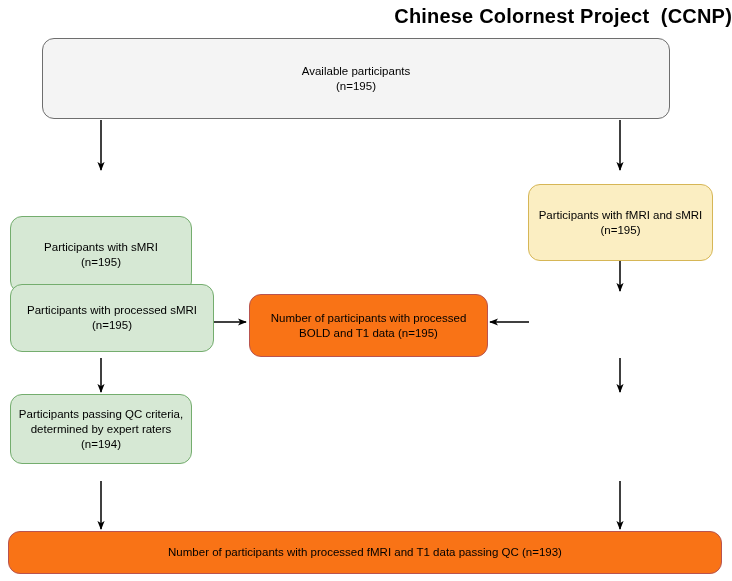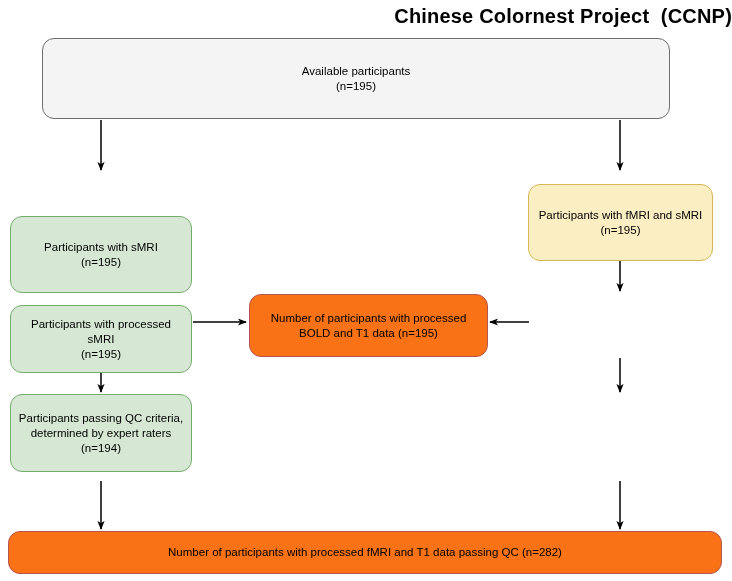--- a/index.html
+++ b/index.html
@@ -98,30 +98,30 @@
       <path d="M 529 322 L 490 322"></path>
     </g>
   </svg>
 
   <div class="node gray" style="left:42px; top:38px; width:628px; height:81px;">Available participants
 (n=195)</div>
 
   <div class="node green" style="left:10px; top:172px; width:182px; height:77px;margin-top:44px;">Participants with sMRI
 (n=195)</div>
 
-  <div class="node green" style="left:10px; top:305px; width:182px; height:68px;">Participants with processed sMRI
+  <div class="node green" style="left:10px; top:284px; width:204px; height:68px;">Participants with processed sMRI
 (n=195)</div>
 
-  <div class="node green" style="left:10px; top:394px; width:182px; height:78px;">Participants passing QC criteria,
+  <div class="node green" style="left:10px; top:394px; width:182px; height:70px;">Participants passing QC criteria,
 determined by expert raters
 (n=194)</div>
 
   <div class="node yellow" style="left:528px; top:184px; width:185px; height:77px;">Participants with fMRI and sMRI
 (n=195)</div>
 
 
 
   <div class="node red" style="left:249px; top:294px; width:239px; height:63px;">Number of participants with processed
 BOLD and T1 data (n=195)</div>
 
-  <div class="node red wide-bottom" style="left:8px; top:531px; width:714px; height:43px;">Number of participants with processed fMRI and T1 data passing QC (n=282)</div>
+  <div class="node red wide-bottom" style="left:8px; top:531px; width:714px; height:43px;">Number of participants with processed fMRI and T1 data passing QC (n=193)</div>
 
 </div>
 
 </body></html>

